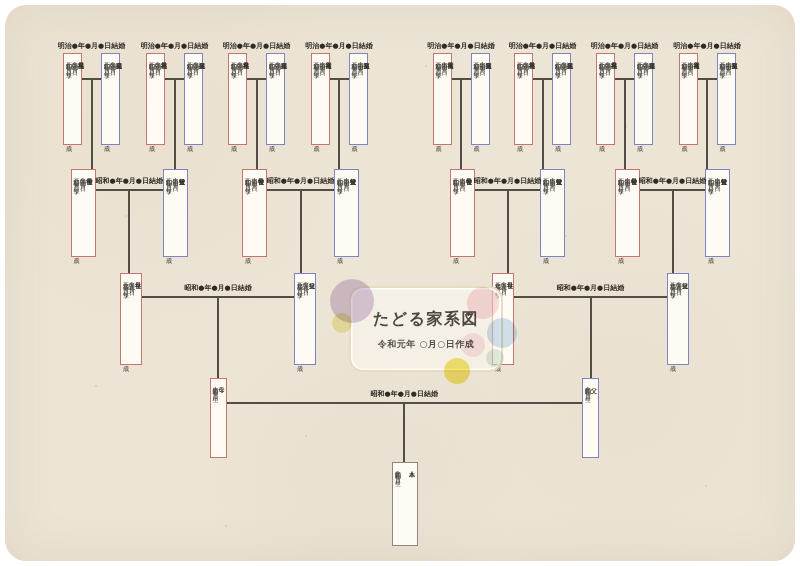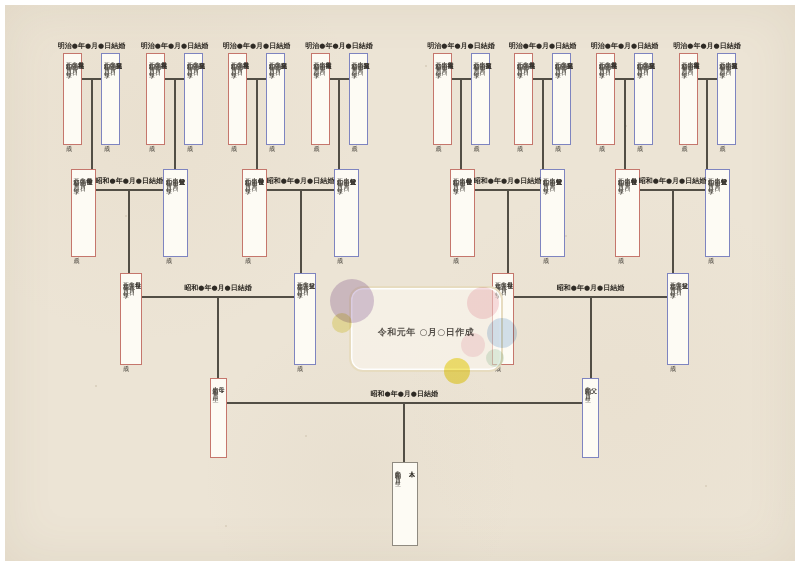--- a/index.html
+++ b/index.html
@@ -8,20 +8,21 @@
     font-family:"DejaVu Sans",sans-serif;position:relative;overflow:hidden;
   }
   #paper{
     position:absolute;left:5px;top:5px;right:5px;bottom:5px;
     background:
       radial-gradient(circle at 18% 22%, rgba(190,160,120,.06), transparent 28%),
       radial-gradient(circle at 78% 70%, rgba(190,160,120,.05), transparent 30%),
       radial-gradient(circle at 45% 85%, rgba(160,140,110,.05), transparent 25%),
       #ece4d5;
     box-shadow:inset 0 0 50px rgba(130,105,70,.10);
+    border-radius:21px;
   }
   .speck{position:absolute;border-radius:50%;background:rgba(140,110,80,.18);pointer-events:none;}
   .person-box{
     position:absolute;background:#fdfbf4;border:1px solid #999;
     box-sizing:border-box;display:flex;flex-direction:row;
     justify-content:space-between;padding:3px 2px;z-index:3;
   }
   .person-box.female{border-color:#c5766c;}
   .person-box.male{border-color:#7e84c0;}
   .person-box.selfbox{border-color:#8f8a80;}
@@ -741,15 +742,16 @@
       <div class="speck" style="left: 300px; top: 430px; width: 2px; height: 2px;"></div>
       <div class="speck" style="left: 620px; top: 120px; width: 2px; height: 2px;"></div>
       <div class="speck" style="left: 700px; top: 480px; width: 2px; height: 2px;"></div>
       <div class="speck" style="left: 220px; top: 520px; width: 2px; height: 2px;"></div>
       <div class="speck" style="left: 560px; top: 230px; width: 2px; height: 2px;"></div>
       <div class="speck" style="left: 90px; top: 380px; width: 1.5px; height: 1.5px;"></div>
       <div class="speck" style="left: 420px; top: 60px; width: 1.5px; height: 1.5px;"></div>
     </div>
 
   <div id="title-card">
+    <div class="title-line">たどる家系図</div>
     <div class="date-line">令和元年 ○月○日作成</div>
   </div>
 </div>
 
 </body></html>

